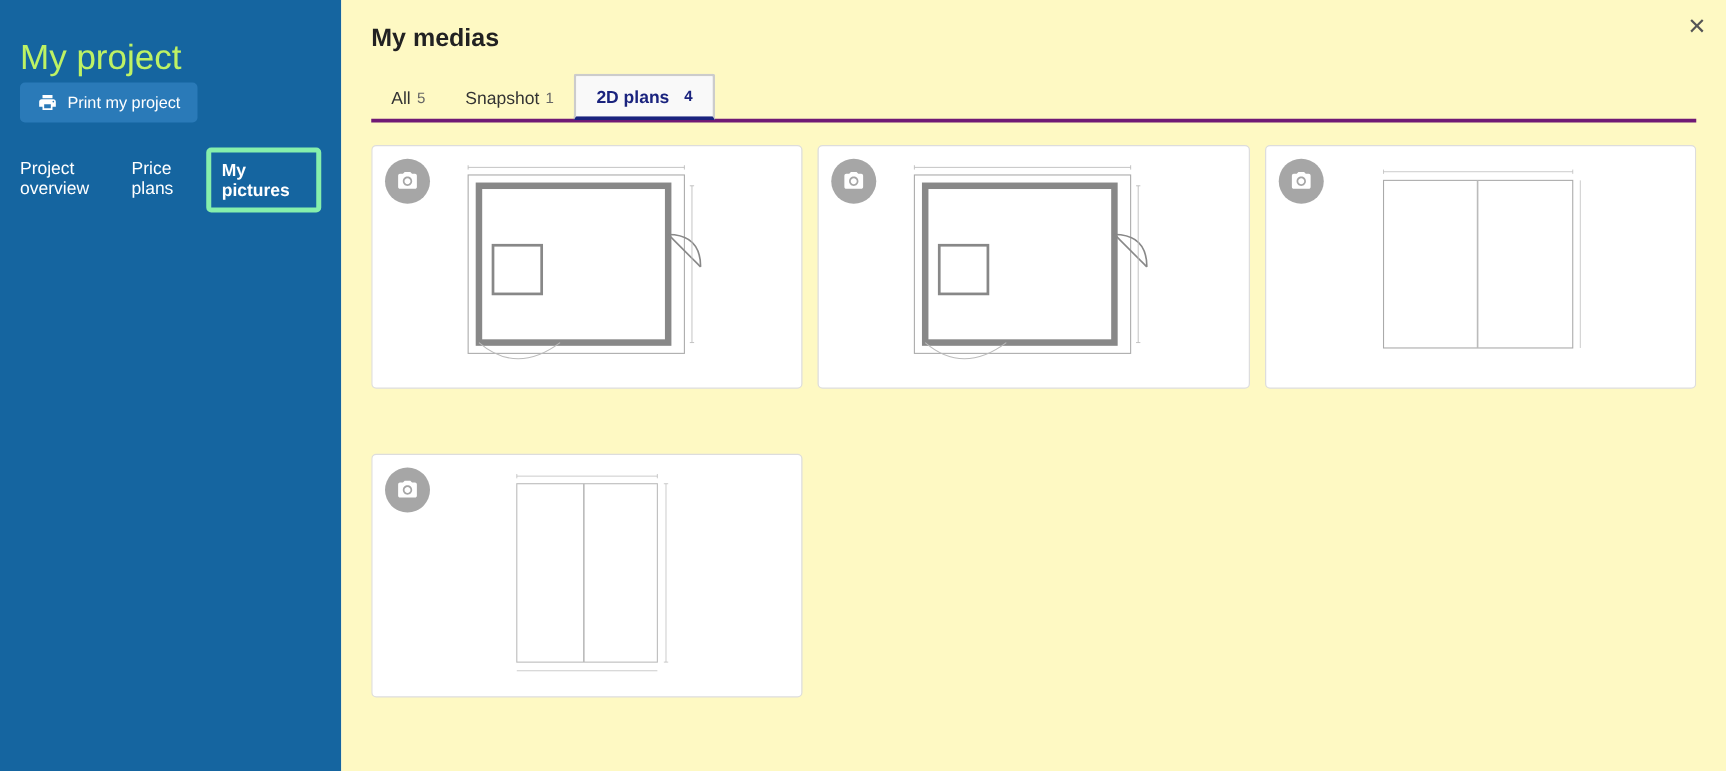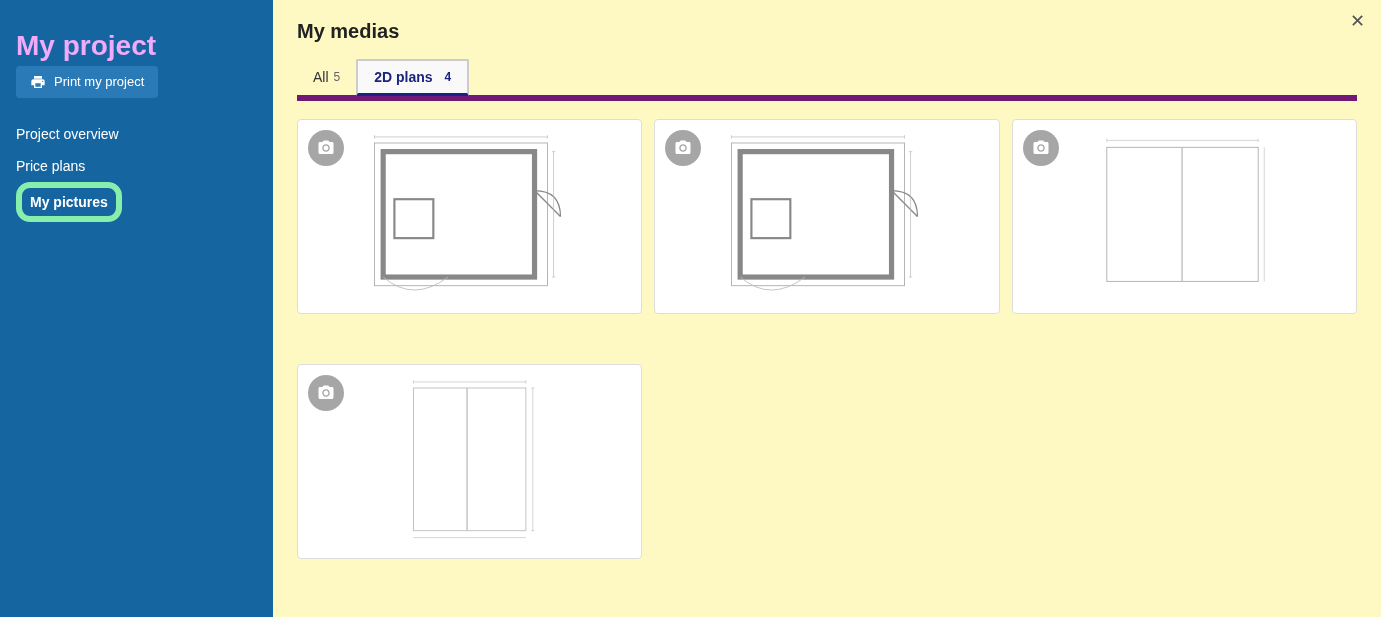--- a/index.html
+++ b/index.html
@@ -40,22 +40,22 @@
       background: #1565a0;
       color: white;
       padding: 30px 16px 20px 16px;
       display: flex;
       flex-direction: column;
       gap: 0;
     }
 
     .sidebar-project-title {
       font-size: 28px;
-      font-weight: bold;
-      color: #f0abfc;
+      font-weight: normal;
+      color: #bef264;
       margin-bottom: 4px;
     }
 
     .sidebar-price {
       font-size: 17px;
       color: white;
       margin-bottom: 20px;
     }
 
     .print-btn {
@@ -73,37 +73,37 @@
       width: fit-content;
     }
 
     .print-btn svg {
       width: 16px;
       height: 16px;
     }
 
     .sidebar-nav {
       display: flex;
-      flex-direction: column;
+      flex-direction: row;
       gap: 0;
     }
 
     .sidebar-nav-item {
       color: white;
       font-size: 14px;
       padding: 8px 0;
       cursor: pointer;
       text-decoration: none;
     }
 
     .sidebar-nav-item.active {
       font-weight: bold;
-      border: 6px solid #86efac;
+      border: 4px solid #86efac;
       padding: 6px 8px;
-      border-radius: 14px;
+      border-radius: 4px;
       width: fit-content;
     }
 
     
     .content-area {
       flex: 1;
       background: #fef9c3;
       padding: 20px 24px 20px 24px;
       display: flex;
       flex-direction: column;
@@ -114,24 +114,24 @@
     .content-title {
       font-size: 20px;
       font-weight: bold;
       color: #222;
       margin-bottom: 16px;
     }
 
     
     .tabs-bar {
       display: flex;
-      align-items: center;
+      align-items: flex-end;
       gap: 0;
       margin-bottom: 18px;
-      border-bottom: 6px solid #701a75;
+      border-bottom: 3px solid #701a75;
     }
 
     .tab-item {
       display: flex;
       align-items: center;
       gap: 5px;
       padding: 8px 16px;
       font-size: 14px;
       color: #333;
       cursor: pointer;
@@ -253,20 +253,24 @@
     </div>
 
     <div class="content-area">
       <div class="content-title">My medias</div>
 
       <div class="tabs-bar">
         <div class="tab-item">
           <span>All</span>
           <span class="tab-count">5</span>
         </div>
+        <div class="tab-item">
+          <span>Snapshot</span>
+          <span class="tab-count">1</span>
+        </div>
         <div class="tab-item active">
           <span>2D plans</span>
           <span class="tab-count">4</span>
         </div>
       </div>
 
       <div class="media-grid">
 
         <div class="media-card">
           <div class="camera-icon-circle">

